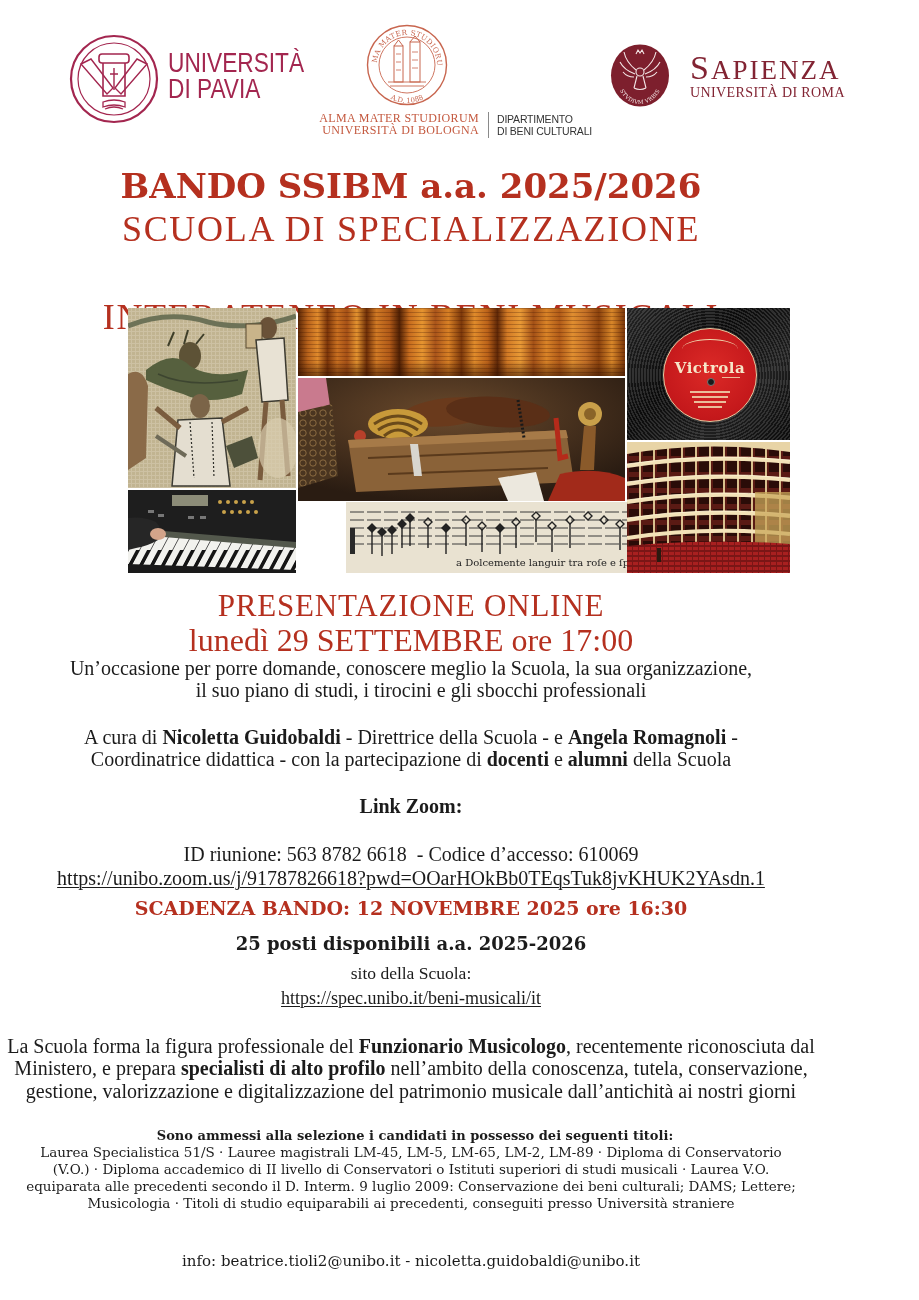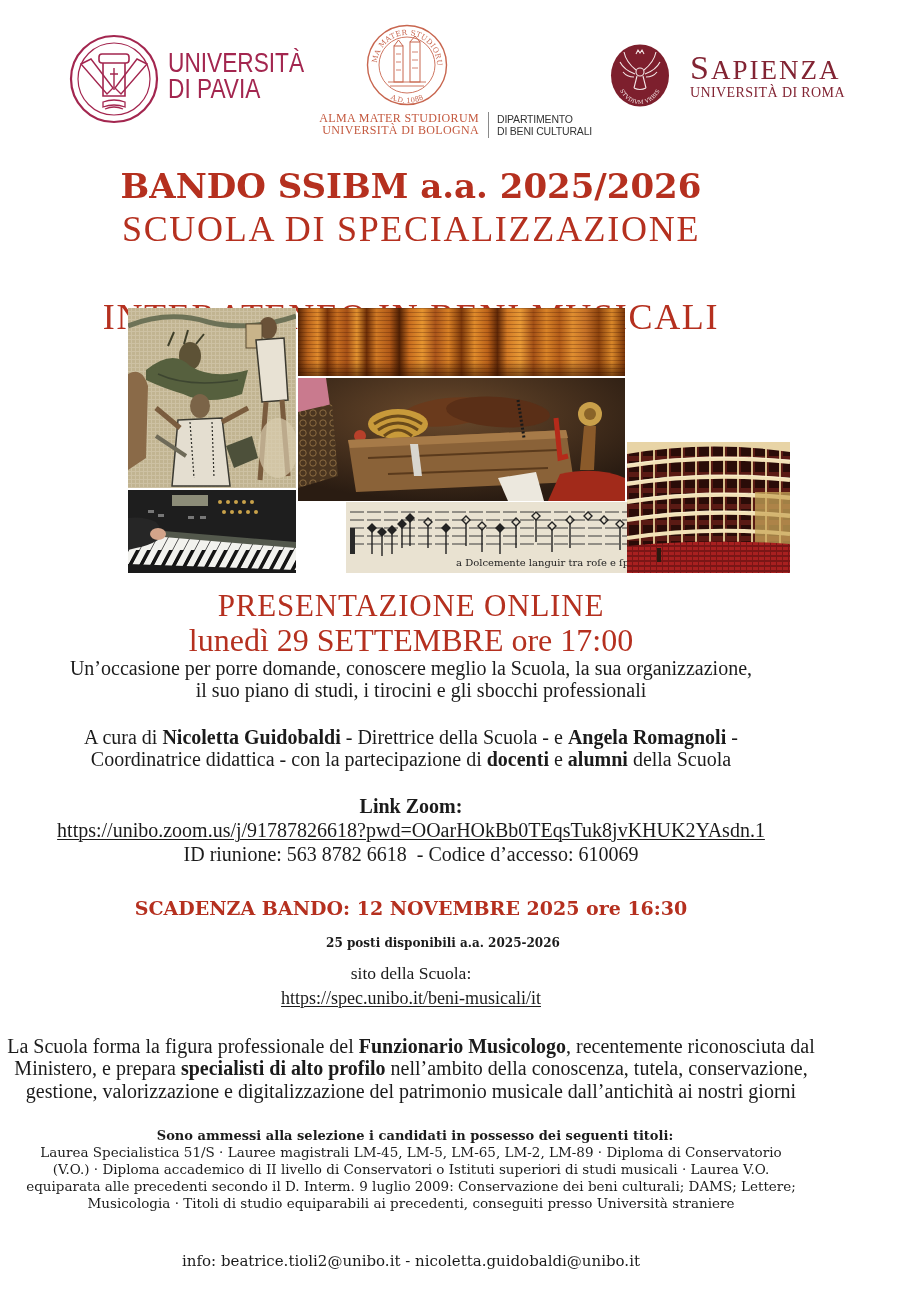--- a/index.html
+++ b/index.html
@@ -41,21 +41,21 @@
 .rec-title{position:absolute;left:0;top:30px;width:100%;text-align:center;font-family:"DejaVu Serif",serif;font-weight:bold;font-size:15px;color:#f6e7c9;letter-spacing:0.5px;}
 .rec-arc{position:absolute;left:18px;top:10px;width:56px;height:20px;border-top:1.5px solid #f0d9b0;border-radius:50% 50% 0 0;}
 .rec-hole{position:absolute;left:43px;top:49px;width:8px;height:8px;border-radius:50%;background:#1a1a1a;border:1px solid #777;}
 .rec-bar{position:absolute;height:2px;background:#f0d9b0;opacity:.85;}
 
 
 .body{font-size:20px;line-height:22px;}
 .present-h{font-size:31px;line-height:34px;letter-spacing:0.8px;color:#b5301f;}
 .present-d{font-size:32px;line-height:36px;color:#b5301f;}
 .deadline{font-family:"DejaVu Serif",serif;font-weight:bold;font-size:19px;line-height:22px;color:#b5301f;}
-.seats{font-family:"DejaVu Serif",serif;font-weight:bold;font-size:12px;line-height:21px;margin-left:32px;}
+.seats{font-family:"DejaVu Serif",serif;font-weight:bold;font-size:18px;line-height:21px;}
 .adm{font-family:"DejaVu Serif",serif;font-size:13.5px;line-height:17px;}
 .adm-h{font-family:"DejaVu Serif",serif;font-weight:bold;font-size:13px;line-height:17px;}
 .info{font-family:"DejaVu Serif",serif;font-size:15px;line-height:20px;}
 </style>
 </head>
 <body>
 
 <div class="abs" style="left:0;top:0;width:310px;height:140px;">
   <svg class="abs" style="left:69px;top:34px;" width="90" height="90" viewBox="0 0 90 90">
     <g fill="none" stroke="#a3264f">
@@ -278,20 +278,32 @@
           <line x1="304" y1="10" x2="304" y2="28"></line>
       </g>
       <g stroke="#222" stroke-width="2">
           <line x1="316" y1="14" x2="316" y2="38"></line>
           <line x1="320" y1="14" x2="320" y2="38"></line>
         </g>
       <text x="110" y="64" font-family="DejaVu Serif, serif" font-size="10" fill="#222">a Dolcemente languir tra roſe e ſpine.</text>
     </svg>
   </div>
 
+  <div class="panel record" style="left:499px;top:0;width:163px;height:132px;">
+    <div class="rec-label">
+      <div class="rec-arc"></div>
+      <div class="rec-title">Victrola</div>
+      <div class="rec-hole"></div>
+      <div class="rec-bar" style="left:26px;top:62px;width:40px;"></div>
+      <div class="rec-bar" style="left:28px;top:67px;width:36px;"></div>
+      <div class="rec-bar" style="left:30px;top:72px;width:32px;"></div>
+      <div class="rec-bar" style="left:34px;top:77px;width:24px;"></div>
+      <div class="rec-bar" style="left:58px;top:48px;width:18px;height:1px;"></div>
+    </div>
+  </div>
 
   <div class="panel" style="left:499px;top:134px;width:163px;height:131px;">
     <svg width="163" height="131" viewBox="0 0 163 131">
       <defs>
         <pattern id="boxes" width="14" height="16" patternUnits="userSpaceOnUse">
           <rect width="14" height="16" fill="#5a1a14"></rect>
           <rect x="2" y="3" width="10" height="11" fill="#2a0c08"></rect>
           <rect x="12" width="2" height="16" fill="#d9c08e"></rect>
         </pattern>
         <pattern id="seats" width="6" height="5" patternUnits="userSpaceOnUse">
@@ -323,21 +335,21 @@
 
 <div class="line present-h" style="top:589px;">PRESENTAZIONE ONLINE</div>
 <div class="line present-d" style="top:622px;">lunedì 29 SETTEMBRE ore 17:00</div>
 <div class="line body" style="top:657px;">Un’occasione per porre domande, conoscere meglio la Scuola, la sua organizzazione,</div>
 <div class="line body" style="top:679px;padding-left:20px;">il suo piano di studi, i tirocini e gli sbocchi professionali</div>
 
 <div class="line body" style="top:726px;"><span>A cura di </span><span class="b">Nicoletta Guidobaldi</span><span> - Direttrice della Scuola - e </span><span class="b">Angela Romagnoli</span><span> -</span></div>
 <div class="line body" style="top:748px;"><span>Coordinatrice didattica - con la partecipazione di </span><span class="b">docenti</span><span> e </span><span class="b">alumni</span><span> della Scuola</span></div>
 
 <div class="line body b" style="top:795px;">Link Zoom:</div>
-<div class="line body" style="top:819px;"><span class="link">https://unibo.zoom.us/j/91787826618?pwd=OOarHOkBb0TEqsTuk8jvKHUK2YAsdn.1</span></div>
+<div class="line body" style="top:867px;"><span class="link">https://unibo.zoom.us/j/91787826618?pwd=OOarHOkBb0TEqsTuk8jvKHUK2YAsdn.1</span></div>
 <div class="line body" style="top:843px;">
   <span>ID riunione:</span>
   <span>563 8782 6618</span>
   <span style="margin-left:5px;">-</span>
   <span>Codice d’accesso:</span>
   <span>610069</span>
 </div>
 
 <div class="line deadline" style="top:897px;">SCADENZA BANDO: 12 NOVEMBRE 2025 ore 16:30</div>
 <div class="line seats" style="top:933px;">25 posti disponibili a.a. 2025-2026</div>

